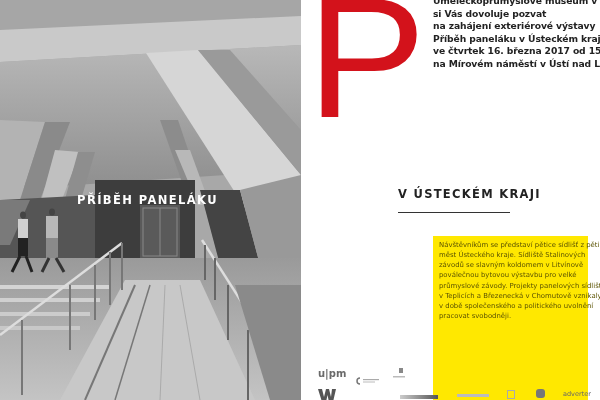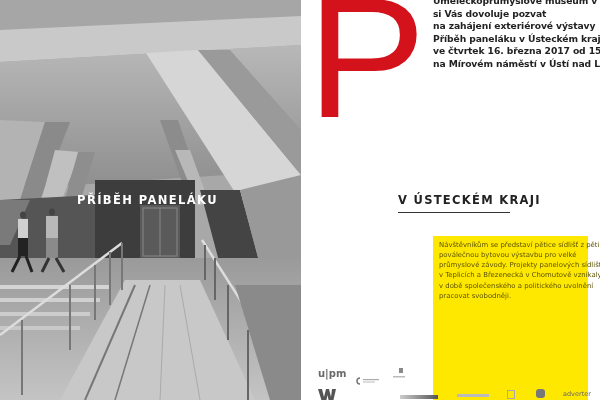--- a/index.html
+++ b/index.html
@@ -3,21 +3,21 @@
 <meta charset="utf-8">
 <style>
   html,body{margin:0;padding:0;}
   body{width:600px;height:400px;overflow:hidden;background:#fff;position:relative;font-family:"Liberation Sans",sans-serif;}
   .photo{position:absolute;left:0;top:0;width:301px;height:400px;overflow:hidden;background:#9a9a9a;}
   .photo svg{display:block;}
   .photo-title{position:absolute;left:0;width:295px;top:193px;text-align:center;color:#fff;font-weight:bold;font-size:11.5px;letter-spacing:1.4px;font-family:"DejaVu Sans",sans-serif;}
   .big-p{position:absolute;left:307px;top:-27px;color:#d3121b;font-family:"Liberation Sans",sans-serif;font-size:170px;line-height:170px;font-weight:normal;transform:scaleX(1.05);transform-origin:left top;}
   .invite{position:absolute;left:433px;top:-5px;font-size:9.2px;line-height:12.6px;color:#222;font-weight:bold;font-family:"DejaVu Sans",sans-serif;letter-spacing:-0.1px;}
   .invite div{white-space:nowrap;}
-  .subtitle{position:absolute;left:398px;top:193px;font-size:11.5px;font-weight:bold;letter-spacing:1.3px;color:#222;font-family:"DejaVu Sans",sans-serif;}
+  .subtitle{position:absolute;left:398px;top:187px;font-size:11.5px;font-weight:bold;letter-spacing:1.3px;color:#222;font-family:"DejaVu Sans",sans-serif;}
   .subtitle-line{position:absolute;left:398px;top:212px;width:112px;height:1px;background:#333;}
   .yellow{position:absolute;left:433px;top:236px;width:155px;height:164px;background:#ffe800;}
   .yellow p{margin:0;padding:4px 6px 0 6px;font-size:6.9px;line-height:10.15px;color:#5a5200;font-family:"DejaVu Sans",sans-serif;}
   .yellow p span{display:block;white-space:nowrap;}
   .logo{position:absolute;color:#666;font-family:"DejaVu Sans",sans-serif;}
 </style>
 </head>
 <body>
 
 <div class="photo">
@@ -112,20 +112,22 @@
   <div>ve čtvrtek 16. března 2017 od 15.30 hodin</div>
   <div>na Mírovém náměstí v Ústí nad Labem.</div>
 </div>
 
 <div class="subtitle">V ÚSTECKÉM KRAJI</div>
 <div class="subtitle-line"></div>
 
 <div class="yellow">
   <p>
     <span>Návštěvníkům se představí pětice sídlišť z pěti</span>
+    <span>měst Ústeckého kraje. Sídliště Stalinových</span>
+    <span>závodů se slavným koldomem v Litvínově</span>
     <span>poválečnou bytovou výstavbu pro velké</span>
     <span>průmyslové závody. Projekty panelových sídlišť</span>
     <span>v Teplicích a Březenecká v Chomutově vznikaly</span>
     <span>v době společenského a politického uvolnění</span>
     <span>pracovat svobodněji.</span>
   </p>
 </div>
 
 <div class="logo" style="left:318px;top:368px;font-size:10px;font-weight:bold;color:#6a6a6a;">u|pm</div>
 <div class="logo" style="left:355px;top:370px;">

